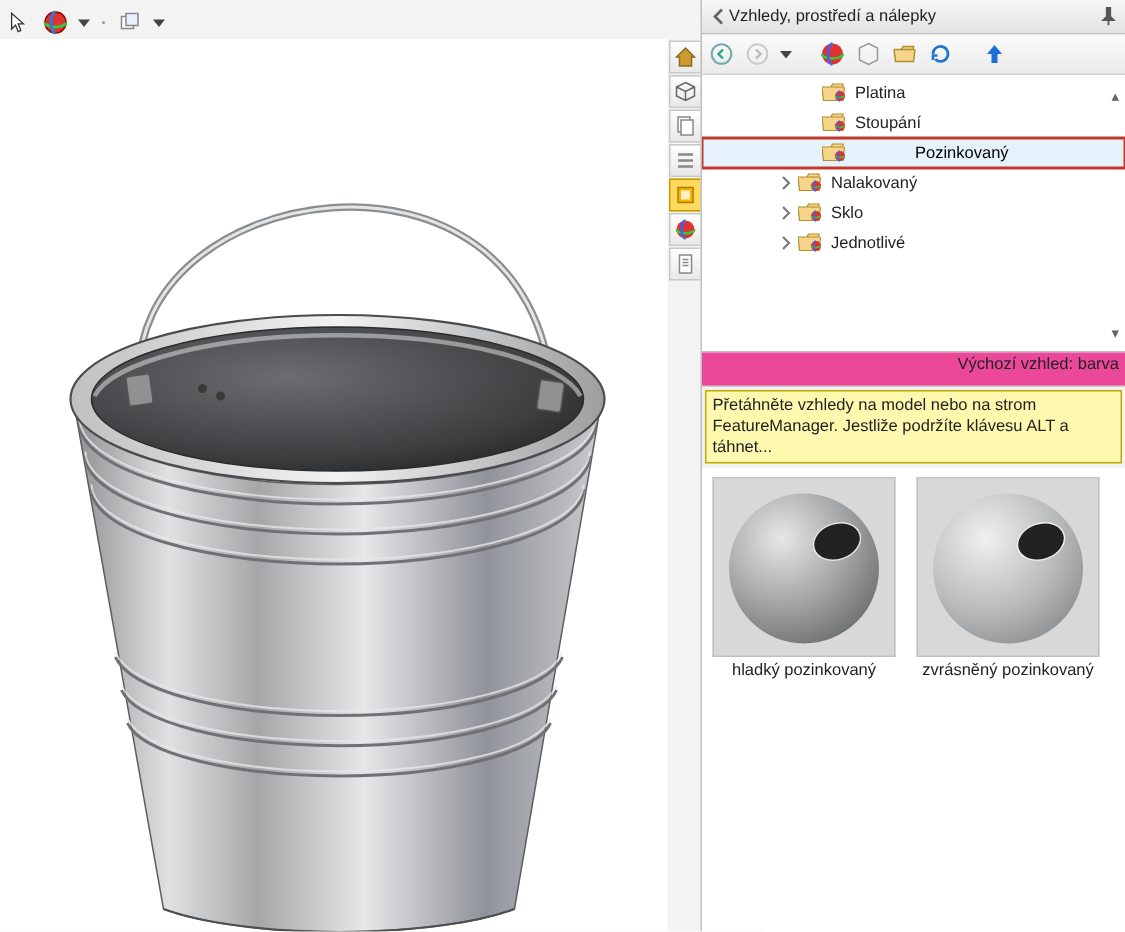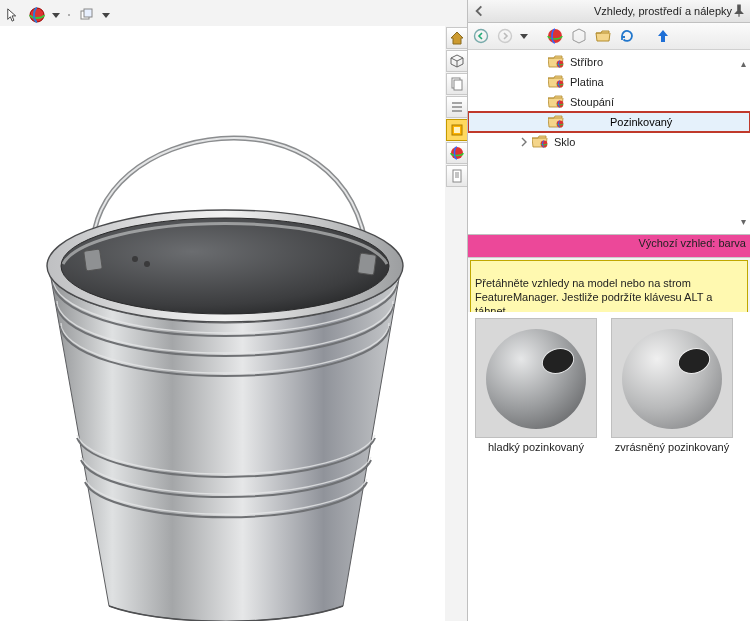--- a/index.html
+++ b/index.html
@@ -21,21 +21,21 @@
 
   
   .vstrip{position:absolute;left:445px;top:26px;width:22px;}
   .vbox{width:20px;height:20px;margin:1px;border:1px solid #c8c8c8;background:linear-gradient(#fff,#e8e8e8);display:flex;align-items:center;justify-content:center;}
   .vbox svg{width:14px;height:14px;}
   .vbox.highlight{background:#ffd85e;border-color:#c49a00;}
 
   
   .panel{position:absolute;right:0;top:0;width:282px;height:621px;background:#f3f3f3;border-left:1px solid #bfbfbf;font-size:11px;}
   .panel-title{height:22px;background:linear-gradient(#f7f7f7,#e2e2e2);border-bottom:1px solid #c0c0c0;display:flex;align-items:center;justify-content:space-between;padding:0 4px;}
-  .panel-title span.title{flex:1;text-align:right;font-weight:500;}
+  .panel-title span.title{flex:1;text-align:left;font-weight:500;}
   .panel-title .tiny{width:14px;height:14px;display:flex;align-items:center;justify-content:center;}
   .panel-tools{height:26px;background:linear-gradient(#fbfbfb,#ebebeb);border-bottom:1px solid #d0d0d0;display:flex;align-items:center;gap:6px;padding:0 4px;}
   .ptool{width:18px;height:18px;display:flex;align-items:center;justify-content:center;}
   .ptool svg{width:16px;height:16px;}
 
   
   .tree{height:180px;background:#fff;border-bottom:1px solid #c0c0c0;overflow:auto;padding:2px 0;}
   .tree-row{display:flex;align-items:center;height:20px;white-space:nowrap;}
   .tree-row.sel{background:#e5f1fb;}
   .tree-row.framed{outline:2px solid #c0392b;outline-offset:-1px;}
@@ -44,21 +44,21 @@
   .expander svg{width:10px;height:10px;}
   .folder-ico{width:16px;height:14px;margin-right:4px;display:flex;align-items:center;justify-content:center;}
   .folder-ico svg{width:16px;height:14px;}
   .tree-label{padding:0 2px;}
   .tree-row.sel .tree-label{color:#000;margin-left:40px;}
   .tree-scrolldots{position:absolute;right:4px;top:58px;font-size:10px;color:#666;}
   .tree-scrolldots2{position:absolute;right:4px;top:216px;font-size:10px;color:#666;}
 
   
   .default-line{height:18px;padding:2px 4px;background:#ec4899;border-bottom:1px solid #ccc;text-align:right;}
-  .hintbox{background:#fff9b0;border:1px solid #c0a800;margin:2px;padding:16px 4px;font-size:11px;line-height:1.25;}
+  .hintbox{background:#fff9b0;border:1px solid #c0a800;margin:2px;padding:3px 4px;font-size:11px;line-height:1.25;}
 
   
   .preview-area{position:absolute;top:312px;left:0;right:0;bottom:0;background:#fff;overflow:auto;padding:6px;}
   .pgrid{display:flex;flex-wrap:wrap;gap:12px;}
   .pcard{width:124px;display:flex;flex-direction:column;align-items:center;}
   .thumb{width:120px;height:118px;border:1px solid #bfbfbf;background:#dcdcdc;display:flex;align-items:center;justify-content:center;position:relative;}
   .thumb.sel{outline:2px solid #c0392b;outline-offset:-1px;}
   .plabel{margin-top:3px;font-size:11px;text-align:center;}
 
   
@@ -283,33 +283,20 @@
         <span class="indent" style="width:66px"></span>
         <span class="expander"></span>
         <span class="folder-ico">
           <svg viewBox="0 0 16 14">
             <path d="M0 3h6l1-2h7v2H0zM0 3l1 9h13l1-9" fill="#f4d58a" stroke="#b28c2f" stroke-width="0.8"></path>
             <circle cx="12" cy="9" r="3.4" fill="#d33"></circle>
             <path d="M8.8 9a3.4 1.4 0 0 0 6.4 0" stroke="#3c3" fill="none" stroke-width="1"></path>
             <path d="M12 5.6a1.4 3.4 0 0 0 0 6.8" stroke="#36f" fill="none" stroke-width="1"></path>
           </svg>
         </span>
-        <span class="tree-label">Stříbro</span>
-      </div>
-      <div class="tree-row">
-        <span class="indent" style="width:66px"></span>
-        <span class="expander"></span>
-        <span class="folder-ico">
-          <svg viewBox="0 0 16 14">
-            <path d="M0 3h6l1-2h7v2H0zM0 3l1 9h13l1-9" fill="#f4d58a" stroke="#b28c2f" stroke-width="0.8"></path>
-            <circle cx="12" cy="9" r="3.4" fill="#d33"></circle>
-            <path d="M8.8 9a3.4 1.4 0 0 0 6.4 0" stroke="#3c3" fill="none" stroke-width="1"></path>
-            <path d="M12 5.6a1.4 3.4 0 0 0 0 6.8" stroke="#36f" fill="none" stroke-width="1"></path>
-          </svg>
-        </span>
         <span class="tree-label">Platina</span>
       </div>
       <div class="tree-row">
         <span class="indent" style="width:66px"></span>
         <span class="expander"></span>
         <span class="folder-ico">
           <svg viewBox="0 0 16 14">
             <path d="M0 3h6l1-2h7v2H0zM0 3l1 9h13l1-9" fill="#f4d58a" stroke="#b28c2f" stroke-width="0.8"></path>
             <circle cx="12" cy="9" r="3.4" fill="#d33"></circle>
             <path d="M8.8 9a3.4 1.4 0 0 0 6.4 0" stroke="#3c3" fill="none" stroke-width="1"></path>
@@ -339,21 +326,55 @@
           </svg>
         </span>
         <span class="folder-ico">
           <svg viewBox="0 0 16 14">
             <path d="M0 3h6l1-2h7v2H0zM0 3l1 9h13l1-9" fill="#f4d58a" stroke="#b28c2f" stroke-width="0.8"></path>
             <circle cx="12" cy="9" r="3.4" fill="#d33"></circle>
             <path d="M8.8 9a3.4 1.4 0 0 0 6.4 0" stroke="#3c3" fill="none" stroke-width="1"></path>
             <path d="M12 5.6a1.4 3.4 0 0 0 0 6.8" stroke="#36f" fill="none" stroke-width="1"></path>
           </svg>
         </span>
+        <span class="tree-label">Nalakovaný</span>
+      </div>
+      <div class="tree-row">
+        <span class="indent" style="width:50px"></span>
+        <span class="expander">
+          <svg viewBox="0 0 10 10">
+            <path d="M3 1 L7 5 L3 9" fill="none" stroke="#777" stroke-width="1.4"></path>
+          </svg>
+        </span>
+        <span class="folder-ico">
+          <svg viewBox="0 0 16 14">
+            <path d="M0 3h6l1-2h7v2H0zM0 3l1 9h13l1-9" fill="#f4d58a" stroke="#b28c2f" stroke-width="0.8"></path>
+            <circle cx="12" cy="9" r="3.4" fill="#d33"></circle>
+            <path d="M8.8 9a3.4 1.4 0 0 0 6.4 0" stroke="#3c3" fill="none" stroke-width="1"></path>
+            <path d="M12 5.6a1.4 3.4 0 0 0 0 6.8" stroke="#36f" fill="none" stroke-width="1"></path>
+          </svg>
+        </span>
         <span class="tree-label">Sklo</span>
+      </div>
+      <div class="tree-row">
+        <span class="indent" style="width:50px"></span>
+        <span class="expander">
+          <svg viewBox="0 0 10 10">
+            <path d="M3 1 L7 5 L3 9" fill="none" stroke="#777" stroke-width="1.4"></path>
+          </svg>
+        </span>
+        <span class="folder-ico">
+          <svg viewBox="0 0 16 14">
+            <path d="M0 3h6l1-2h7v2H0zM0 3l1 9h13l1-9" fill="#f4d58a" stroke="#b28c2f" stroke-width="0.8"></path>
+            <circle cx="12" cy="9" r="3.4" fill="#d33"></circle>
+            <path d="M8.8 9a3.4 1.4 0 0 0 6.4 0" stroke="#3c3" fill="none" stroke-width="1"></path>
+            <path d="M12 5.6a1.4 3.4 0 0 0 0 6.8" stroke="#36f" fill="none" stroke-width="1"></path>
+          </svg>
+        </span>
+        <span class="tree-label">Jednotlivé</span>
       </div>
     </div>
   <span class="tree-scrolldots">▴</span>
   <span class="tree-scrolldots2">▾</span>
 
   <div class="default-line">Výchozí vzhled: barva</div>
 
   <div class="hintbox">
     <div>Přetáhněte vzhledy na model nebo na strom</div>
     <div>FeatureManager. Jestliže podržíte klávesu ALT a táhnet...</div>

